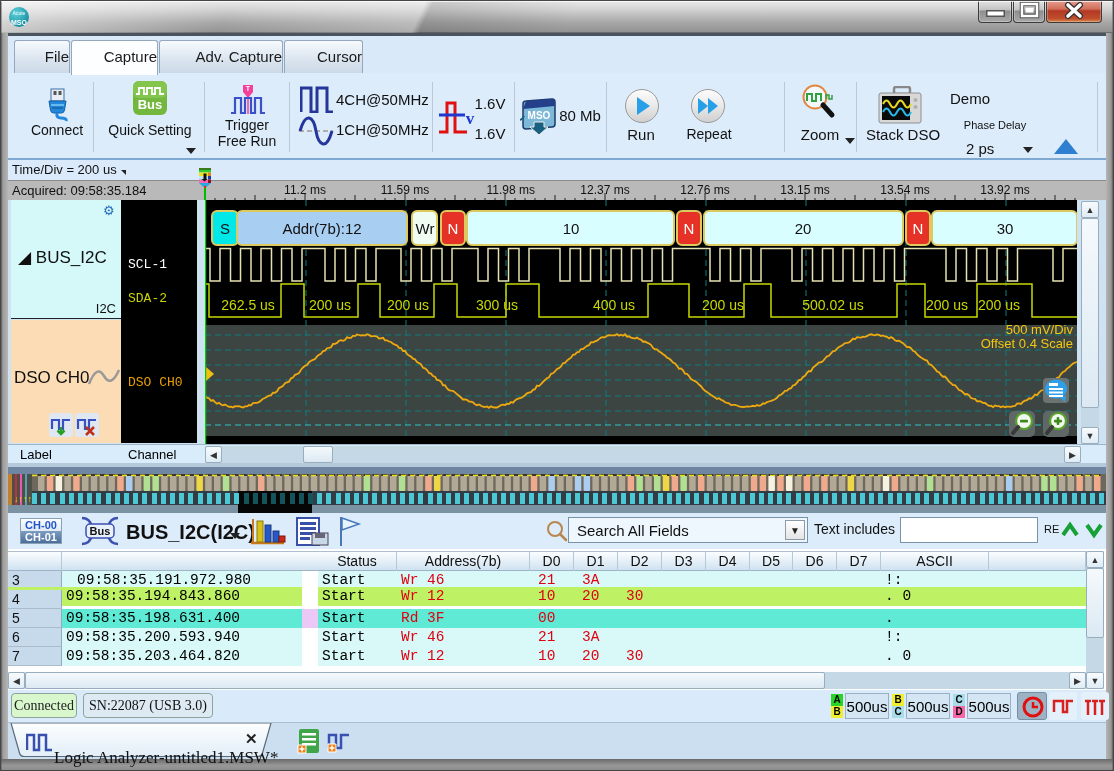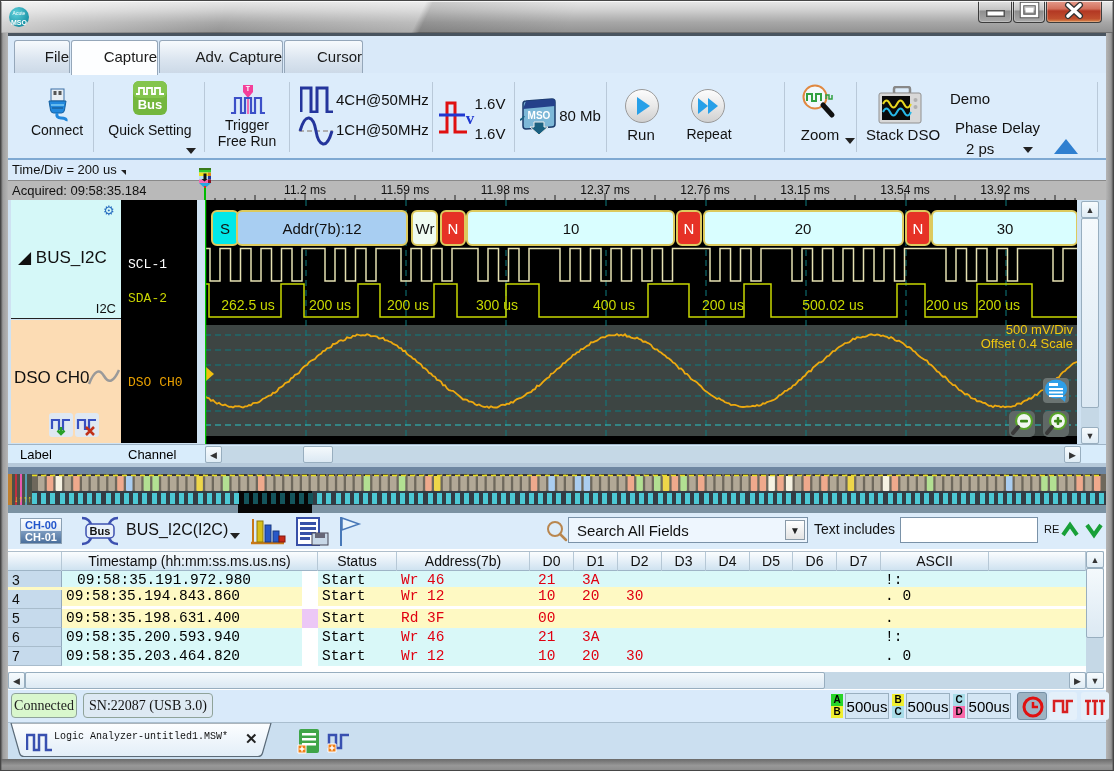--- a/index.html
+++ b/index.html
@@ -195,21 +195,21 @@
   <rect x="16" y="1" width="16" height="7" rx="2" fill="none" stroke="#888" stroke-width="2.5"></rect>
   <rect x="1" y="7" width="42" height="30" rx="2" fill="#d8d8d8" stroke="#909090"></rect>
   <rect x="4" y="10" width="28" height="24" fill="#0a0a0a"></rect>
   <path d="M5,18 q3.5,-7 7,0 t7,0 t7,0 t7,0" stroke="#e8d820" stroke-width="2" fill="none"></path>
   <path d="M5,26 q3.5,-7 7,0 t7,0 t7,0 t7,0" stroke="#28b8e8" stroke-width="2" fill="none"></path>
   <circle cx="37.5" cy="14" r="2" fill="#b0b0b0"></circle>
       <circle cx="37.5" cy="21" r="2" fill="#b0b0b0"></circle>
  </svg>
  <div class="rlab" style="left:864px;top:126px;width:78px;font-size:15px">Stack DSO</div>
  <div class="rlab" style="left:950px;top:90px;width:50px;text-align:left;font-size:15px">Demo</div>
- <div class="rlab" style="left:950px;top:119px;width:90px;text-align:right;font-size:15px">Phase Delay</div>
+ <div class="rlab" style="left:950px;top:119px;width:90px;text-align:center;font-size:11px">Phase Delay</div>
  <div class="rlab" style="left:966px;top:140px;width:40px;text-align:left;font-size:15px">2 ps</div>
  <div class="abs" style="left:1023px;top:147px;width:0;height:0;border-left:5px solid transparent;border-right:5px solid transparent;border-top:6px solid #222"></div>
  <div class="abs" style="left:1054px;top:139px;width:0;height:0;border-left:12px solid transparent;border-right:12px solid transparent;border-bottom:15px solid #2f7fd0"></div>
 
  <div class="timebar">
       <span style="position:absolute;left:4px;top:2px">Time/Div = 200 us</span>
    <span style="position:absolute;left:113px;top:10px;width:0;height:0;border-left:5px solid transparent;border-top:5px solid #222"></span>
  </div>
  <div class="ruler">
       <svg style="position:absolute;left:0;top:0" width="1098" height="20">
@@ -297,21 +297,21 @@
         <line x1="1007" y1="17" x2="1007" y2="20" stroke="#222" stroke-width="1"></line>
         <line x1="1017" y1="17" x2="1017" y2="20" stroke="#222" stroke-width="1"></line>
         <line x1="1027" y1="17" x2="1027" y2="20" stroke="#222" stroke-width="1"></line>
         <line x1="1037" y1="17" x2="1037" y2="20" stroke="#222" stroke-width="1"></line>
         <line x1="1047" y1="14" x2="1047" y2="20" stroke="#222" stroke-width="1"></line>
         <line x1="1057" y1="17" x2="1057" y2="20" stroke="#222" stroke-width="1"></line>
         <line x1="1067" y1="17" x2="1067" y2="20" stroke="#222" stroke-width="1"></line>
       </svg>
       <span style="position:absolute;left:267px;top:2px;width:60px;text-align:center;font-size:12px;color:#111">11.2 ms</span>
       <span style="position:absolute;left:367px;top:2px;width:60px;text-align:center;font-size:12px;color:#111">11.59 ms</span>
-      <span style="position:absolute;left:467px;top:2px;width:60px;text-align:center;font-size:12px;color:#111">11.98 ms</span>
+      <span style="position:absolute;left:467px;top:2px;width:60px;text-align:right;font-size:12px;color:#111">11.98 ms</span>
       <span style="position:absolute;left:567px;top:2px;width:60px;text-align:center;font-size:12px;color:#111">12.37 ms</span>
       <span style="position:absolute;left:667px;top:2px;width:60px;text-align:center;font-size:12px;color:#111">12.76 ms</span>
       <span style="position:absolute;left:767px;top:2px;width:60px;text-align:center;font-size:12px;color:#111">13.15 ms</span>
       <span style="position:absolute;left:867px;top:2px;width:60px;text-align:center;font-size:12px;color:#111">13.54 ms</span>
       <span style="position:absolute;left:967px;top:2px;width:60px;text-align:center;font-size:12px;color:#111">13.92 ms</span>
       <span style="position:absolute;left:4px;top:2px;font-size:13px;color:#111">Acquired: 09:58:35.184</span>
     </div>
  <div class="wavebg"></div>
 
  <div class="buslab">
@@ -832,21 +832,21 @@
   <div class="abs" style="left:12px;top:5px;width:42px;height:26px;border:1px solid #8aa0b4;background:#e8f2fa">
     <div style="height:12px;background:linear-gradient(180deg,#fbfdff,#dfeaf4);color:#2255cc;font-weight:bold;font-size:11px;text-align:center;line-height:12px">CH-00</div>
     <div style="height:12px;background:linear-gradient(180deg,#7d9cc0,#4a6f9c);color:#fff;font-weight:bold;font-size:11px;text-align:center;line-height:12px">CH-01</div>
   </div>
   <svg class="abs" style="left:66px;top:3px" width="52" height="30" viewBox="0 0 52 30">
     <path d="M8,2 q8,0 10,9 q2,9 10,9 M8,28 q8,0 10,-9 q2,-9 10,-9" stroke="#3c50b0" stroke-width="2.5" fill="none"></path>
     <path d="M44,2 q-8,0 -10,9 q-2,9 -10,9 M44,28 q-8,0 -10,-9 q-2,-9 -10,-9" stroke="#3c50b0" stroke-width="2.5" fill="none"></path>
     <rect x="12" y="8" width="28" height="14" rx="4" fill="#e8f0fa" stroke="#3c50b0" stroke-width="1.5"></rect>
     <text x="26" y="19" font-size="11" text-anchor="middle" fill="#111" font-weight="bold" font-family="Liberation Sans">Bus</text>
   </svg>
-  <div class="abs" style="left:118px;top:8px;font-size:16px;font-weight:normal;color:#111">BUS_I2C(I2C)</div>
+  <div class="abs" style="left:118px;top:8px;font-size:20px;font-weight:bold;color:#111">BUS_I2C(I2C)</div>
   <div class="abs" style="left:222px;top:20px;width:0;height:0;border-left:5px solid transparent;border-right:5px solid transparent;border-top:6px solid #222"></div>
   <svg class="abs" style="left:240px;top:4px" width="38" height="29" viewBox="0 0 38 29">
     <line x1="3" y1="26" x2="36" y2="26" stroke="#c87818" stroke-width="2.5"></line>
     <line x1="5" y1="27" x2="5" y2="2" stroke="#c87818" stroke-width="2"></line>
     <rect x="9" y="4" width="6" height="21" fill="#d8c018" stroke="#907808"></rect>
     <rect x="17" y="8" width="6" height="17" fill="#2858c8" stroke="#1a3a80"></rect>
     <rect x="25" y="14" width="6" height="11" fill="#2858c8" stroke="#1a3a80"></rect>
     <rect x="31" y="19" width="6" height="6" fill="#c82818" stroke="#801810"></rect>
   </svg>
   <svg class="abs" style="left:288px;top:4px" width="34" height="29" viewBox="0 0 34 29">
@@ -876,21 +876,20 @@
         <path d="M3,15 l7,-10 7,10" stroke="#18a038" stroke-width="4" fill="none"></path>
       </svg>
   <svg class="abs" style="left:1076px;top:7px" width="20" height="20">
         <path d="M3,5 l7,10 7,-10" stroke="#18a038" stroke-width="4" fill="none"></path>
       </svg>
  </div>
 
  <div class="tbl">
   <div class="thead">
         <div class="hcell" style="left:0px;width:54px"></div>
-        <div class="hcell" style="left:54px;width:256px">Timestamp (hh:mm:ss.ms.us.ns)</div>
         <div class="hcell" style="left:310px;width:79px">Status</div>
         <div class="hcell" style="left:389px;width:133px">Address(7b)</div>
         <div class="hcell" style="left:522px;width:44px">D0</div>
         <div class="hcell" style="left:566px;width:44px">D1</div>
         <div class="hcell" style="left:610px;width:44px">D2</div>
         <div class="hcell" style="left:654px;width:44px">D3</div>
         <div class="hcell" style="left:698px;width:44px">D4</div>
         <div class="hcell" style="left:742px;width:43px">D5</div>
         <div class="hcell" style="left:785px;width:44px">D6</div>
         <div class="hcell" style="left:829px;width:44px">D7</div>
@@ -900,32 +899,32 @@
   <div class="trow" style="top:22px;background:#d9f8f8">
         <div style="position:absolute;left:294px;top:0;width:16px;height:19px;background:#ffffff"></div>
         <div class="tcell mono" style="left:69px">09:58:35.191.972.980</div>
         <div class="tcell mono" style="left:314px">Start</div>
         <div class="tcell mono red" style="left:393px">Wr 46</div>
         <div class="tcell mono red" style="left:530px">21</div>
         <div class="tcell mono red" style="left:574px">3A</div>
         <div class="tcell mono" style="left:877px">!:</div>
       </div>
       <div class="tnum" style="top:22px">3</div>
-      <div class="trow" style="top:38px;background:#fef9c3">
+      <div class="trow" style="top:38px;background:#bef264">
         <div style="position:absolute;left:294px;top:0;width:16px;height:19px;background:#ffffff"></div>
         <div class="tcell mono" style="left:58px">09:58:35.194.843.860</div>
         <div class="tcell mono" style="left:314px">Start</div>
         <div class="tcell mono red" style="left:393px">Wr 12</div>
         <div class="tcell mono red" style="left:530px">10</div>
         <div class="tcell mono red" style="left:574px">20</div>
         <div class="tcell mono red" style="left:618px">30</div>
         <div class="tcell mono" style="left:877px">. 0</div>
       </div>
       <div class="tnum" style="top:41px">4</div>
-      <div class="trow" style="top:60px;background:#fef9c3">
+      <div class="trow" style="top:60px;background:#5eead4">
         <div style="position:absolute;left:294px;top:0;width:16px;height:19px;background:#ecc8f6"></div>
         <div class="tcell mono" style="left:58px">09:58:35.198.631.400</div>
         <div class="tcell mono" style="left:314px">Start</div>
         <div class="tcell mono red" style="left:393px">Rd 3F</div>
         <div class="tcell mono red" style="left:530px">00</div>
         <div class="tcell mono" style="left:877px">.</div>
       </div>
       <div class="tnum" style="top:60px">5</div>
       <div class="trow" style="top:79px;background:#d9f8f8">
         <div style="position:absolute;left:294px;top:0;width:16px;height:19px;background:#ffffff"></div>
@@ -998,21 +997,21 @@
           <linearGradient id="tabg" x1="0" y1="0" x2="0" y2="1">
             <stop offset="0" stop-color="#fdfeff"></stop>
             <stop offset="1" stop-color="#e2eef8"></stop>
           </linearGradient>
         </defs>
    <path d="M3,0 h260 l-8.5,30 q-1,3.5 -4.5,3.5 h-234 q-3.5,0 -4.5,-3.5 z" fill="url(#tabg)" stroke="#5a6a78" stroke-width="1.2"></path>
   </svg>
   <svg class="abs" style="left:18px;top:7px" width="28" height="22" viewBox="0 0 28 22">
    <path d="M1,20 v-15 h7 v15 h5 v-15 h7 v15 h6" stroke="#3850b0" stroke-width="2.5" fill="none"></path>
   </svg>
-  <div class="abs" style="left:46px;top:8px;font-family:Liberation Mono, monospace;font-size:10px;color:#111">Logic Analyzer-untitled1.MSW*</div>
+  <div class="abs" style="left:46px;top:25px;font-family:Liberation Serif, serif;font-size:17px;color:#111">Logic Analyzer-untitled1.MSW*</div>
   <div class="abs" style="left:237px;top:7px;font-size:15px;font-weight:bold;color:#222">✕</div>
   <svg class="abs" style="left:288px;top:5px" width="26" height="26" viewBox="0 0 26 26">
    <rect x="3" y="1" width="20" height="24" rx="2" fill="#3fa548"></rect>
         <rect x="6" y="5" width="14" height="2.5" fill="#fff"></rect>
         <rect x="6" y="10" width="14" height="2.5" fill="#fff"></rect>
         <rect x="6" y="15" width="14" height="2.5" fill="#fff"></rect>
    <path d="M2,17 h8 v8 h-8 z" fill="#f08018" stroke="#fff"></path>
         <path d="M6,18.5 v5 M3.5,21 h5" stroke="#fff" stroke-width="1.5"></path>
   </svg>
   <svg class="abs" style="left:318px;top:5px" width="26" height="26" viewBox="0 0 26 26">

